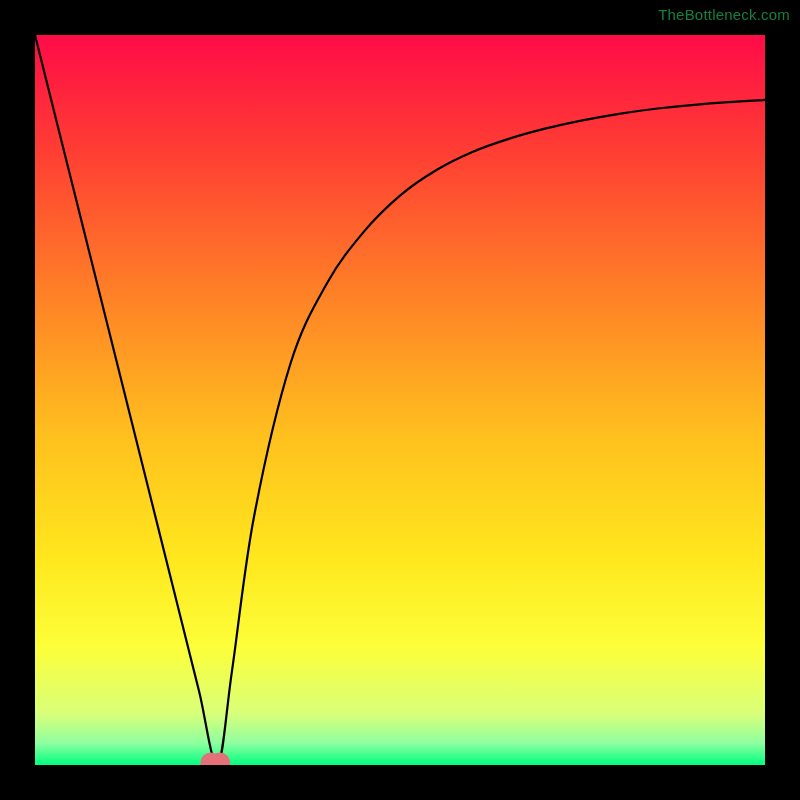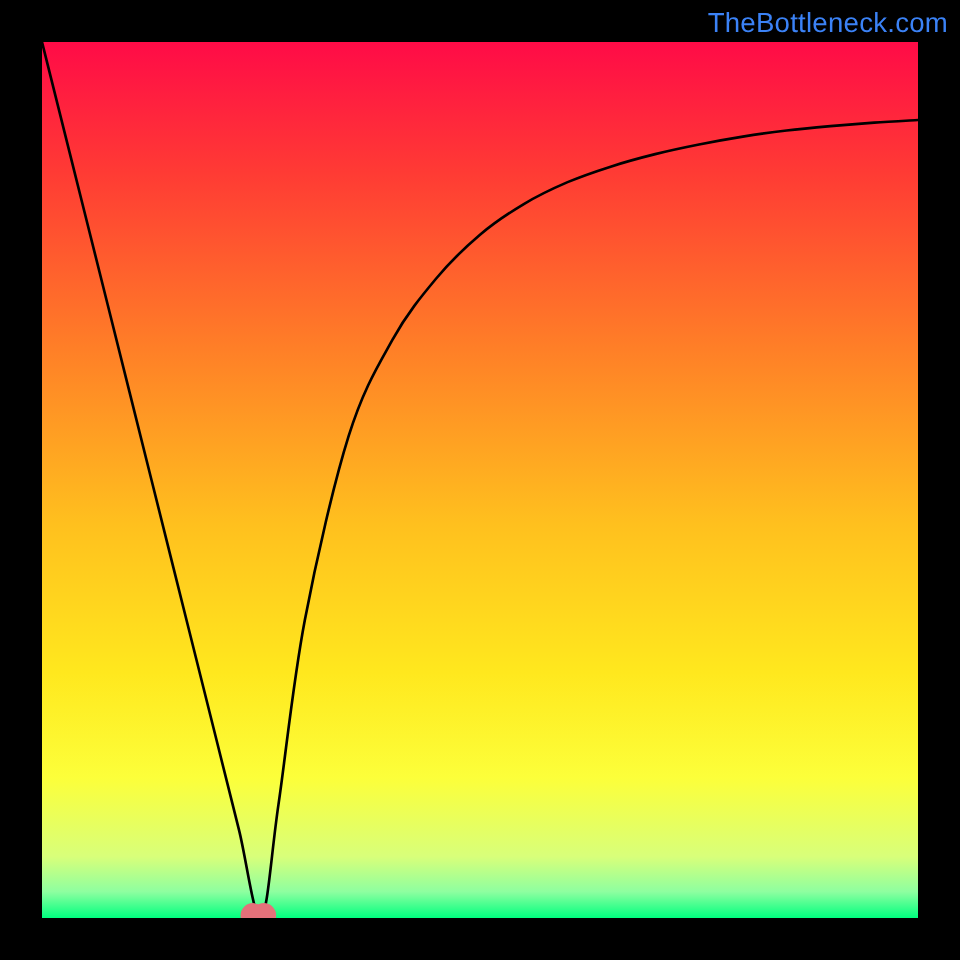--- a/index.html
+++ b/index.html
@@ -28,23 +28,23 @@
   }
   .plot-area svg {
     position: absolute;
     left: 0;
     top: 0;
   }
   .attribution {
     position: absolute;
     top: 6px;
     right: 10px;
-    font-size: 23px;
+    font-size: 15px;
     font-weight: 400;
-    color: #3b82f6;
+    color: #15803d;
     letter-spacing: 0.2px;
     font-family: Arial, Helvetica, sans-serif;
   }
 </style>
 </head>
 <body>
 
 <div class="frame">
 
   <div class="attribution">TheBottleneck.com</div>

